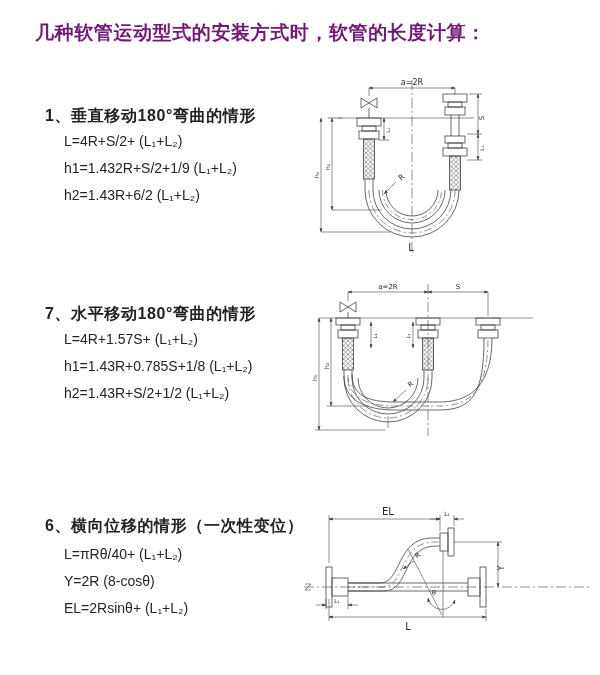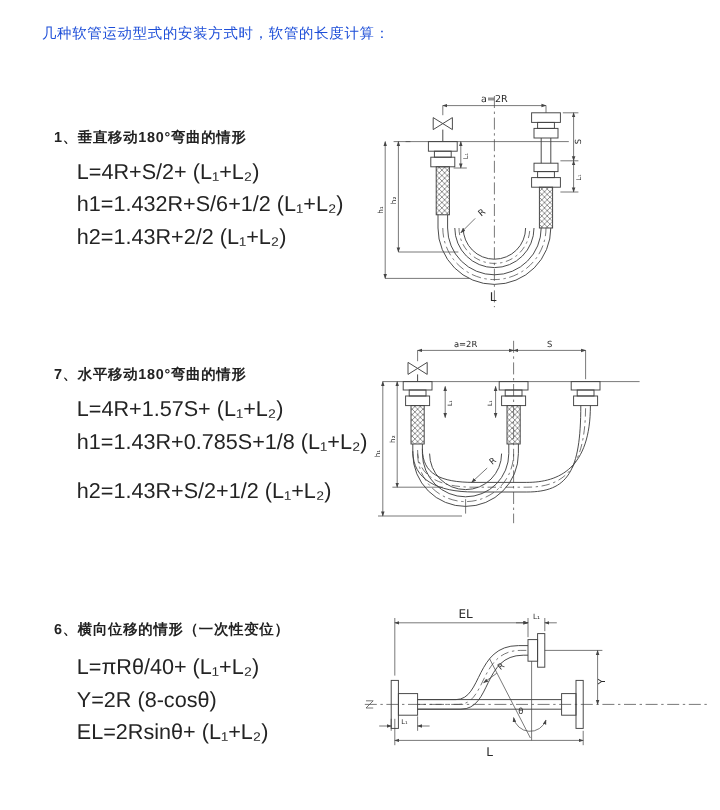--- a/index.html
+++ b/index.html
@@ -3,51 +3,51 @@
 <meta charset="utf-8">
 <style>
   html,body{margin:0;padding:0;}
   body{
     width:600px;height:675px;position:relative;overflow:hidden;
     background:#ffffff;color:#1c1c1c;
     font-family:"Liberation Sans","DejaVu Sans",sans-serif;
   }
   .page-title{
     position:absolute;left:35px;top:20px;
-    font-size:12px;font-weight:400;letter-spacing:.6px;color:#1d4ed8;
+    font-size:19px;font-weight:700;letter-spacing:.6px;color:#701a75;
   }
   .heading{
     position:absolute;left:45px;
-    font-size:12px;font-weight:700;letter-spacing:.6px;color:#222;white-space:nowrap;
+    font-size:16px;font-weight:700;letter-spacing:.6px;color:#222;white-space:nowrap;
   }
   .formula{
     position:absolute;left:64px;
-    font-size:18px;font-weight:500;color:#242424;white-space:nowrap;
+    font-size:14px;font-weight:500;color:#242424;white-space:nowrap;
   }
   .h-s1{top:106px}
   .f-s1a{top:133px}.f-s1b{top:160px}.f-s1c{top:187px}
   .h-s2{top:304px}
-  .f-s2a{top:331px}.f-s2b{top:358px}.f-s2c{top:399px}
+  .f-s2a{top:331px}.f-s2b{top:358px}.f-s2c{top:385px}
   .h-s3{top:516px}
   .f-s3a{top:546px}.f-s3b{top:573px}.f-s3c{top:600px}
   .diagram{position:absolute;}
   .d1{left:312px;top:72px}
   .d2{left:303px;top:278px}
   .d3{left:296px;top:497px}
   svg text{fill:#2a2a2a;font-family:"DejaVu Sans","Liberation Sans",sans-serif;}
 </style>
 </head>
 <body>
 
 <div class="page-title">几种软管运动型式的安装方式时，软管的长度计算：</div>
 
 <div class="heading h-s1">1、垂直移动180°弯曲的情形</div>
 <div class="formula f-s1a">L=4R+S/2+ (L₁+L₂)</div>
-<div class="formula f-s1b">h1=1.432R+S/6+1/2 (L₁+L₂)</div>
-<div class="formula f-s1c">h2=1.43R+2/2 (L₁+L₂)</div>
+<div class="formula f-s1b">h1=1.432R+S/2+1/9 (L₁+L₂)</div>
+<div class="formula f-s1c">h2=1.43R+6/2 (L₁+L₂)</div>
 
 <div class="heading h-s2">7、水平移动180°弯曲的情形</div>
 <div class="formula f-s2a">L=4R+1.57S+ (L₁+L₂)</div>
 <div class="formula f-s2b">h1=1.43R+0.785S+1/8 (L₁+L₂)</div>
 <div class="formula f-s2c">h2=1.43R+S/2+1/2 (L₁+L₂)</div>
 
 <div class="heading h-s3">6、横向位移的情形（一次性变位）</div>
 <div class="formula f-s3a">L=πRθ/40+ (L₁+L₂)</div>
 <div class="formula f-s3b">Y=2R (8-cosθ)</div>
 <div class="formula f-s3c">EL=2Rsinθ+ (L₁+L₂)</div>

